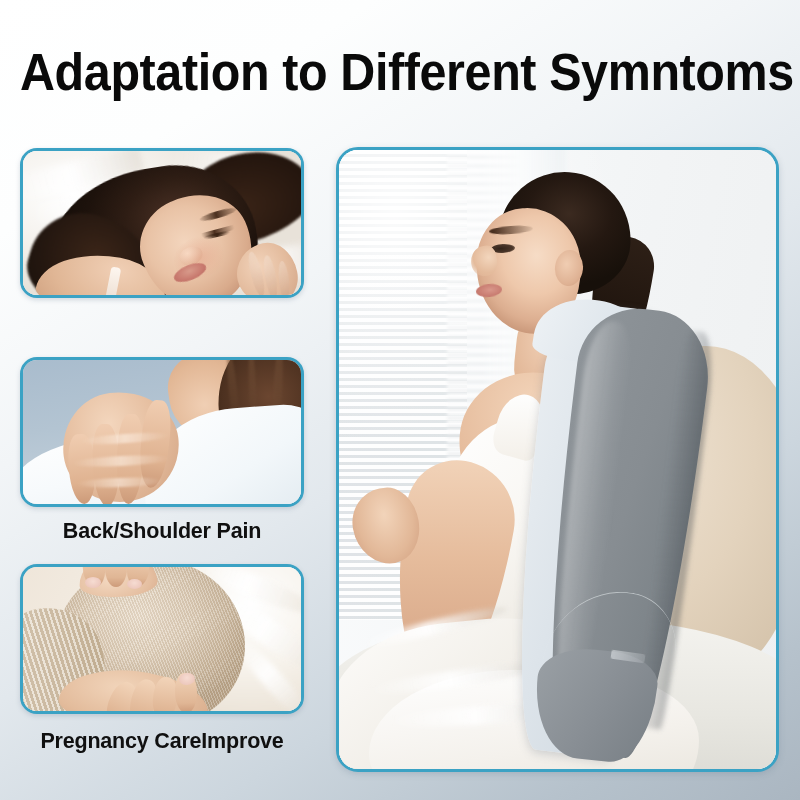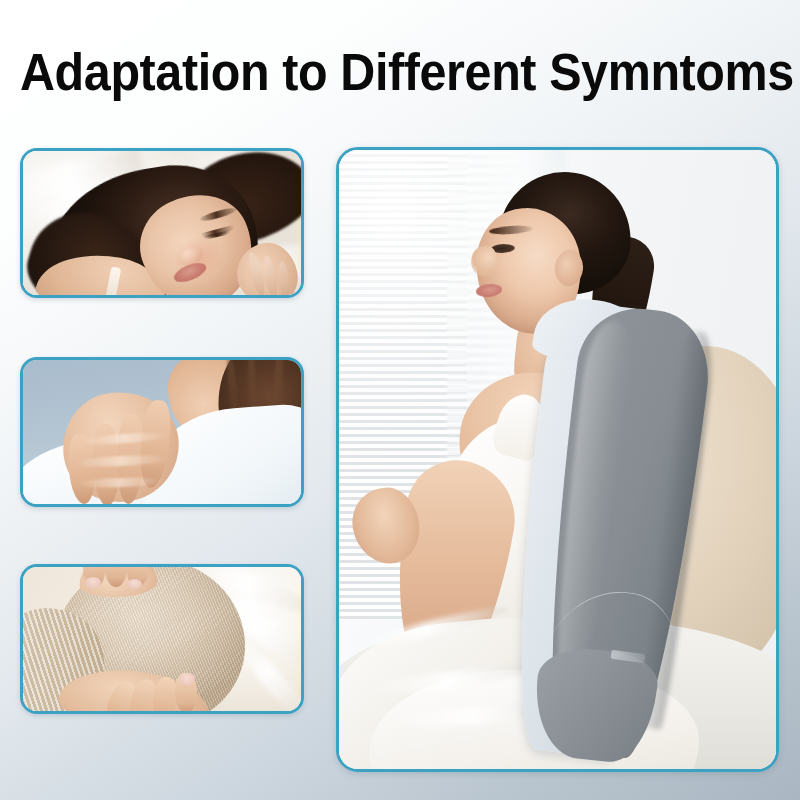--- a/index.html
+++ b/index.html
@@ -721,20 +721,21 @@
       <div class="s2-hand"></div>
       <div class="s2-fng" style="left:46px; top:74px; width:26px; height:70px; transform:rotate(-4deg);"></div>
       <div class="s2-fng" style="left:70px; top:64px; width:26px; height:82px; transform:rotate(-2deg);"></div>
       <div class="s2-fng" style="left:94px; top:54px; width:26px; height:90px; transform:rotate(2deg);"></div>
       <div class="s2-fng" style="left:118px; top:40px; width:28px; height:88px; transform:rotate(6deg);"></div>
       <div class="s2-fng-hl" style="left:50px; top:96px; width:96px; height:10px; transform:rotate(-3deg);"></div>
       <div class="s2-fng-hl" style="left:54px; top:118px; width:86px; height:9px; transform:rotate(-2deg);"></div>
       <div class="s2-fng-hl" style="left:58px; top:74px; width:88px; height:9px; transform:rotate(-4deg);"></div>
     </div>
   </div>
+  <div id="cap2" class="caption">Back/Shoulder Pain</div>
 
   <div id="card3" class="thumb-card">
     <div class="thumb-inner">
       <div class="s3-bg"></div>
       <div class="s3-drape"></div>
       <div class="s3-drapefold" style="left:176px; top:10px; width:120px; height:22px; transform:rotate(22deg);"></div>
       <div class="s3-drapefold" style="left:186px; top:56px; width:130px; height:26px; transform:rotate(34deg);"></div>
       <div class="s3-drapefold" style="left:196px; top:104px; width:110px; height:20px; transform:rotate(48deg);"></div>
       <div class="s3-belly">
         <div class="s3-knit"></div>
@@ -749,20 +750,21 @@
       <div class="s3-fng" style="left:152px; top:106px; width:22px; height:40px; transform:rotate(-2deg);"></div>
       <div class="s3-nail" style="left:156px; top:106px; width:16px; height:12px; transform:rotate(-4deg);"></div>
       <div class="s3-hand-top"></div>
       <div class="s3-fng" style="left:60px; top:-16px; width:22px; height:36px; transform:rotate(-6deg);"></div>
       <div class="s3-fng" style="left:82px; top:-18px; width:22px; height:38px; transform:rotate(0deg);"></div>
       <div class="s3-fng" style="left:104px; top:-16px; width:22px; height:36px; transform:rotate(5deg);"></div>
       <div class="s3-nail" style="left:62px; top:10px; width:16px; height:11px;"></div>
       <div class="s3-nail" style="left:104px; top:12px; width:15px; height:10px;"></div>
     </div>
   </div>
+  <div id="cap3" class="caption">Pregnancy CareImprove</div>
 
   <div id="main-panel">
     <div class="mp-inner">
       <div class="mp-wall"></div>
       <div class="mp-blinds"></div>
       <div class="mp-blinds2"></div>
       <div class="mp-curtain"></div>
       <div class="mp-glow"></div>
 
       <div class="mp-sofa-back"></div>

